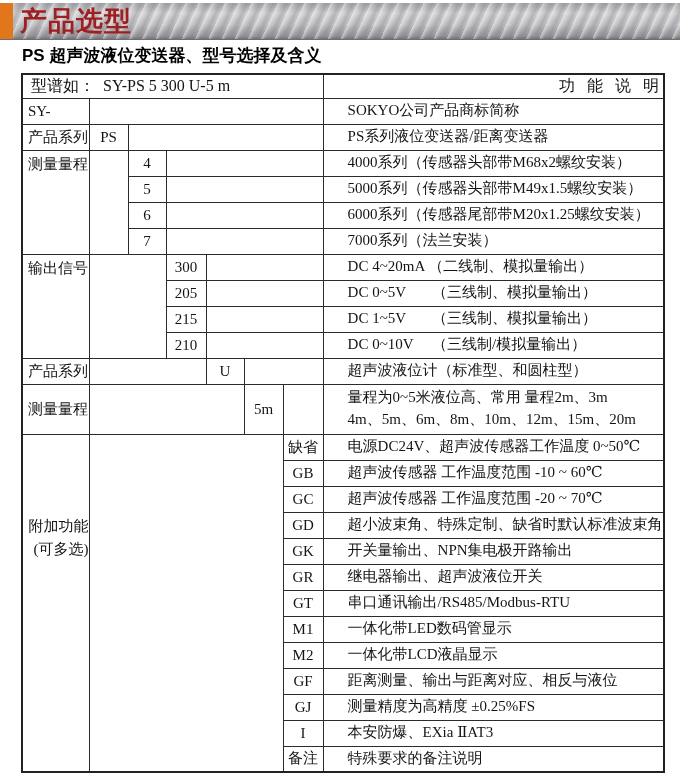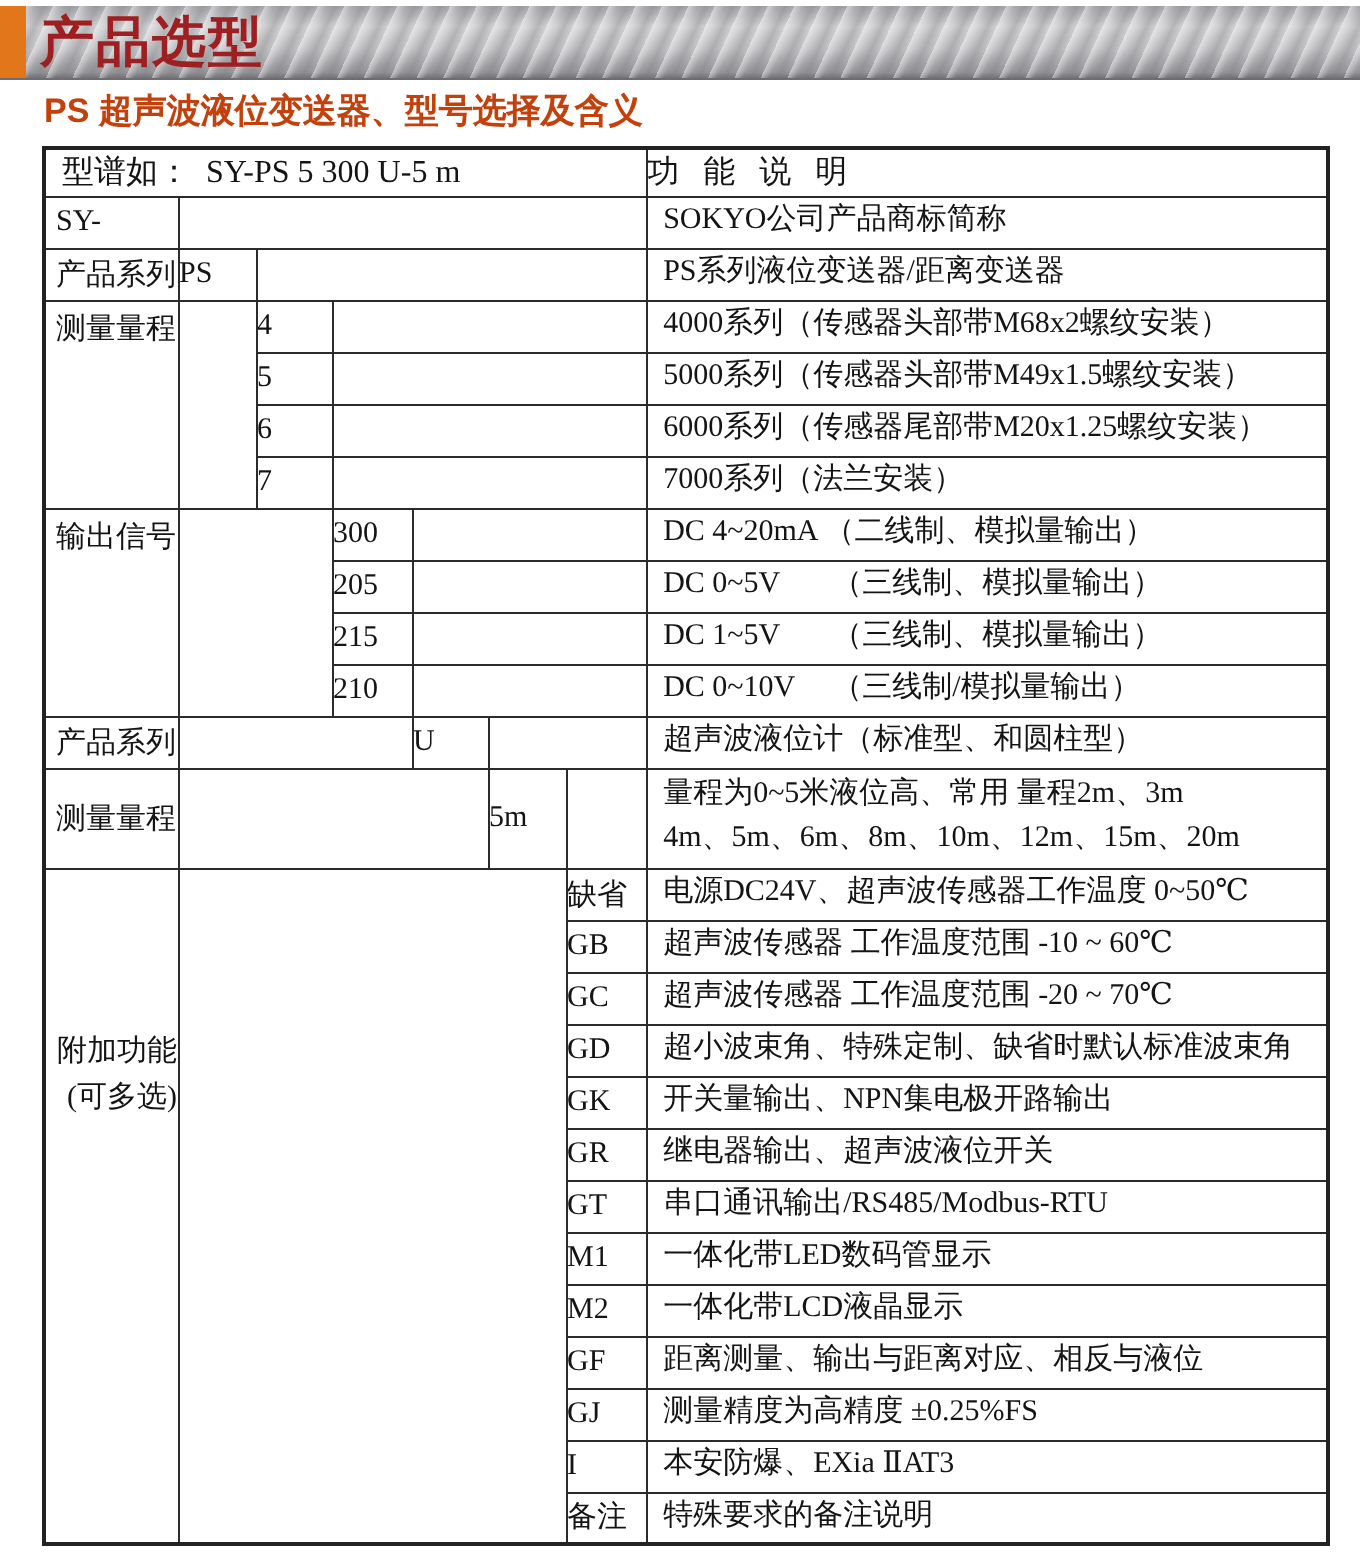--- a/index.html
+++ b/index.html
@@ -16,39 +16,39 @@
       linear-gradient(180deg,#a7a7ab 0%,#d2d2d4 28%,#c2c2c5 60%,#97979b 92%,#737378 100%);
     border-bottom:1px solid #6d6d72;}
   .accent{position:absolute;top:0;left:0;width:13px;height:36px;background:#e2761b;}
   .banner-title{position:absolute;left:20px;top:0;line-height:36px;
     font-family:"Liberation Sans","DejaVu Sans",sans-serif;
     font-weight:bold;font-size:27px;color:#9e1f21;letter-spacing:1px;}
 
   
   .subtitle{position:absolute;top:44px;left:22px;margin:0;
     font-family:"Liberation Sans","DejaVu Sans",sans-serif;
-    font-weight:bold;font-size:17px;color:#c2410c;}
+    font-weight:bold;font-size:17px;color:#000000;}
 
   
   .tbl-wrap{position:absolute;top:73px;left:21px;}
   table{border-collapse:collapse;table-layout:fixed;width:642px;
     border:2px solid #222;}
   td{border:1.5px solid #2b2b2b;color:#141414;font-size:15px;
      padding:0;overflow:hidden;}
   tr{height:26px;}
   tr.hrow{height:24px;}
   tr.dbl{height:50px;}
   td.mhead{padding-left:8px;font-size:16px;white-space:pre-wrap;margin-left:12px;}
-  td.fhead{text-align:left;font-size:16px;letter-spacing:4px;}
+  td.fhead{text-align:right;font-size:16px;letter-spacing:4px;}
   td.label{padding-left:5px;}
   td.vtop{vertical-align:top;padding-top:4px;}
   td.addon-label{vertical-align:top;padding-top:80px;padding-left:4px;
      white-space:pre-wrap;line-height:1.55;text-align:right;}
-  td.code{}
-  td.desc{padding-left:8px;white-space:pre-wrap;line-height:1.45;}
+  td.code{text-align:center;}
+  td.desc{padding-left:24px;white-space:pre-wrap;line-height:1.45;}
 </style>
 </head>
 <body>
 
 <div class="page">
 
   <div class="banner">
     <div class="accent"></div>
     <span class="banner-title">产品选型</span>
   </div>

